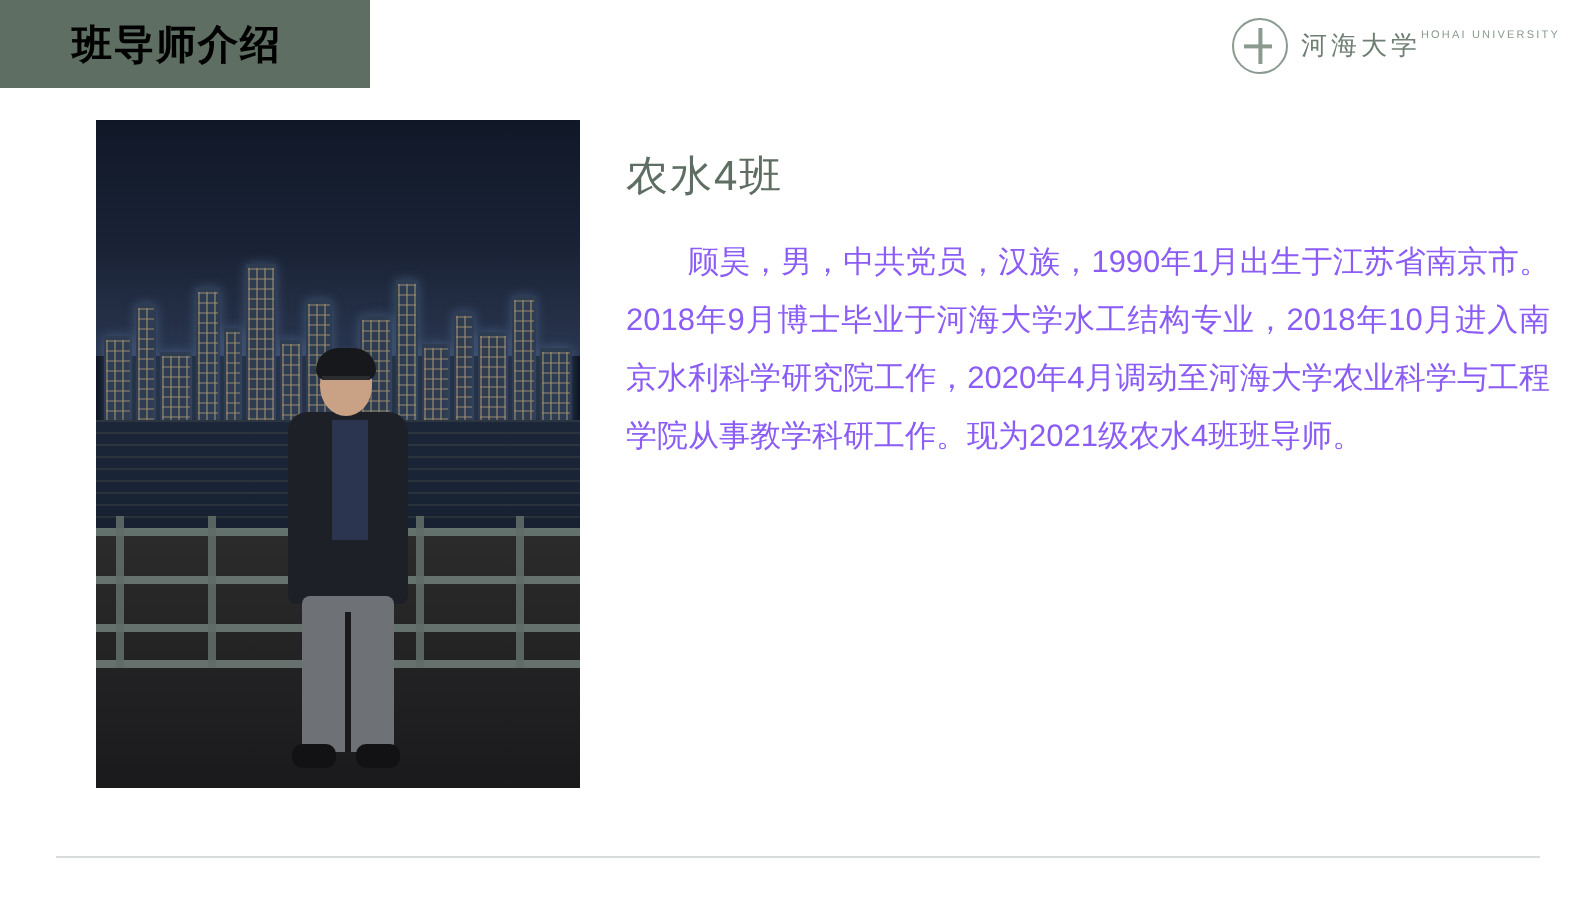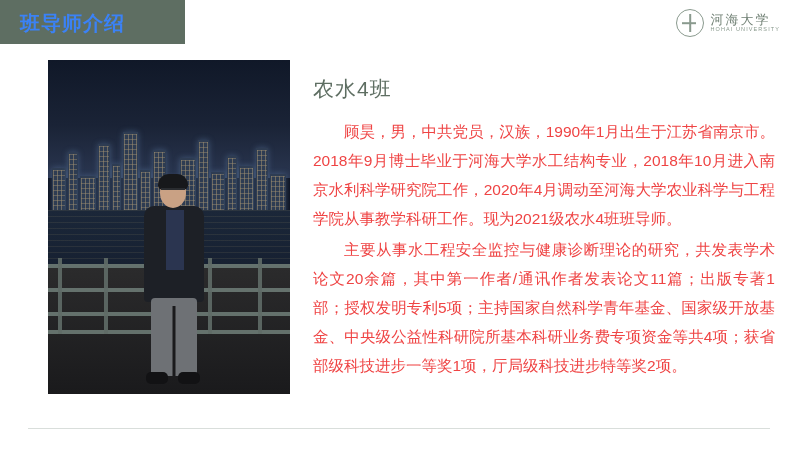--- a/index.html
+++ b/index.html
@@ -19,25 +19,25 @@
   .header-bar {
     position: absolute;
     left: 0;
     top: 0;
     width: 185px;
     height: 44px;
     background: #5e6e62;
   }
   .header-title {
     position: absolute;
-    left: 20px;
+    left: 36px;
     top: 9px;
     width: 160px;
     height: 28px;
-    color: #3b82f6;
+    color: #000000;
     font-size: 20px;
     font-weight: bold;
     letter-spacing: 1px;
     line-height: 28px;
     white-space: nowrap;
   }
 
   
   .logo-wrap {
     position: absolute;
@@ -70,21 +70,20 @@
     position: absolute;
     left: 5px;
     top: 50%;
     width: 14px;
     height: 1.6px;
     background: #8a9a8e;
     transform: translateY(-50%);
   }
   .logo-text {
     display: flex;
-    flex-direction: column;
     justify-content: center;
     line-height: 1.05;
   }
   .logo-cn {
     font-size: 13px;
     color: #6f7f73;
     letter-spacing: 2px;
     white-space: nowrap;
   }
   .logo-en {
@@ -255,21 +254,21 @@
   }
   .class-title {
     color: #5e6e62;
     font-size: 21px;
     font-weight: normal;
     letter-spacing: 1px;
     margin: 0 0 16px 0;
     line-height: 1.2;
   }
   .para {
-    color: #ef4444;
+    color: #8b5cf6;
     font-size: 15.5px;
     line-height: 29px;
     text-indent: 2em;
     text-align: justify;
     margin: 0 0 2px 0;
   }
 
   
   .footer-line {
     position: absolute;
@@ -364,16 +363,15 @@
   <div class="shoe-l"></div>
   <div class="shoe-r"></div>
   <div class="person-head"></div>
   <div class="person-hair"></div>
   <div class="person-glasses"></div>
 </div>
 
 <div class="content">
   <h2 class="class-title">农水4班</h2>
   <p class="para">顾昊，男，中共党员，汉族，1990年1月出生于江苏省南京市。2018年9月博士毕业于河海大学水工结构专业，2018年10月进入南京水利科学研究院工作，2020年4月调动至河海大学农业科学与工程学院从事教学科研工作。现为2021级农水4班班导师。</p>
-  <p class="para">主要从事水工程安全监控与健康诊断理论的研究，共发表学术论文20余篇，其中第一作者/通讯作者发表论文11篇；出版专著1部；授权发明专利5项；主持国家自然科学青年基金、国家级开放基金、中央级公益性科研院所基本科研业务费专项资金等共4项；获省部级科技进步一等奖1项，厅局级科技进步特等奖2项。</p>
 </div>
 
 <div class="footer-line"></div>
 
 </body></html>

